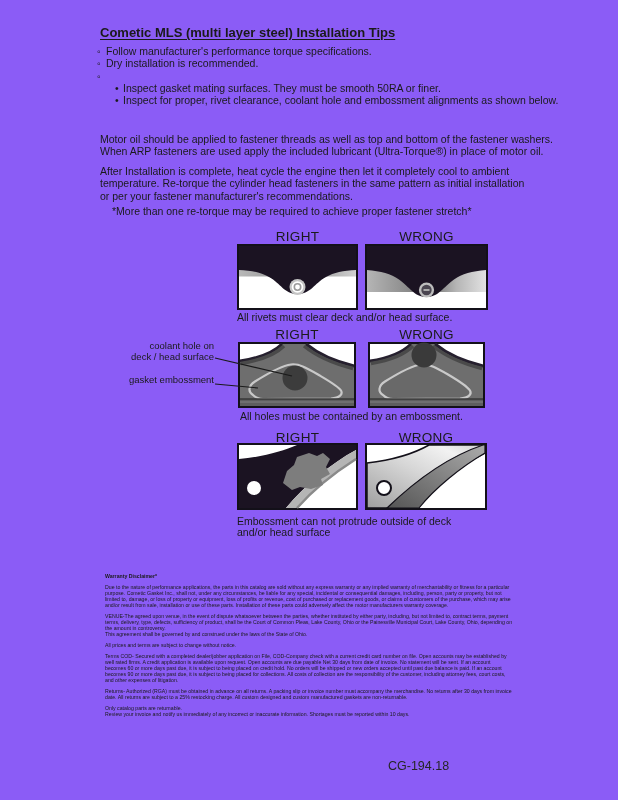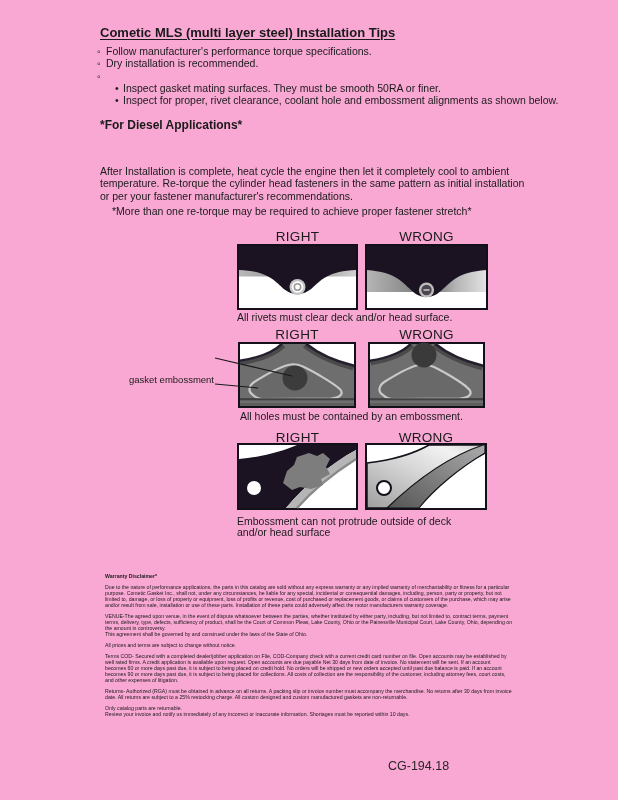--- a/index.html
+++ b/index.html
@@ -1,16 +1,16 @@
 <!DOCTYPE html>
 <html><head>
 <meta charset="utf-8">
 <style>
   html,body{margin:0;padding:0;background:#ffffff;}
-  .page{position:relative;width:618px;height:800px;background:#f9a8d4;
+  .page{position:relative;width:618px;height:800px;background:#8b5cf6;
         font-family:"Liberation Sans",sans-serif;color:#1a1a1a;overflow:hidden;}
 
   .title{position:absolute;left:100px;top:25px;margin:0;font-size:13px;font-weight:bold;
          text-decoration:underline;text-underline-offset:2px;}
 
   .tips{position:absolute;left:97px;top:45px;font-size:10.5px;line-height:12.3px;}
   .b1{display:flex;}
   .b1 .glyph{width:9px;text-align:left;}
   .b2{display:flex;margin-left:18px;}
   .b2 .glyph{width:8px;}
@@ -54,21 +54,22 @@
     <div class="b2">
       <span class="glyph">•</span>
       <span>Inspect gasket mating surfaces.  They must be smooth 50RA or finer.</span>
     </div>
     <div class="b2">
       <span class="glyph">•</span>
       <span>Inspect for proper, rivet clearance, coolant hole and embossment alignments as shown below.</span>
     </div>
   </div>
 
-  <h2 class="diesel-h">*For Diesel Applications*</h2>
+  <p class="para" style="top:133px;">Motor oil should be applied to fastener threads as well as top and bottom of the fastener washers.
+When ARP fasteners are used apply the included lubricant (Ultra-Torque®) in place of motor oil.</p>
   <p class="para" style="top:165px;">After Installation is complete, heat cycle the engine then let it completely cool to ambient
 temperature. Re-torque the cylinder head fasteners in the same pattern as initial installation
 or per your fastener manufacturer's recommendations.</p>
   <p class="para" style="top:205px;margin-left:12px;">*More than one re-torque may be required to achieve proper fastener stretch*</p>
 
   <div class="dlabel" style="left:237px;top:229px;width:121px;">RIGHT</div>
   <div class="dlabel" style="left:365px;top:229px;width:123px;">WRONG</div>
 
   <svg class="dbox" style="left:237px;top:244px;" width="121" height="66" viewBox="0 0 121 66">
     <defs>
@@ -108,20 +109,22 @@
       <circle cx="61.5" cy="46" r="5.2" fill="#4a4550"></circle>
       <rect x="58.5" y="45" width="6" height="2" fill="#aaaaaa"></rect>
     </g>
   </svg>
 
   <div class="caption" style="left:237px;top:312px;text-align:right;">All rivets must clear deck and/or head surface.</div>
 
   <div class="dlabel" style="left:238px;top:327px;width:118px;">RIGHT</div>
   <div class="dlabel" style="left:368px;top:327px;width:117px;">WRONG</div>
 
+  <div class="ann" style="left:110px;top:341px;width:104px;">coolant hole on
+deck / head surface</div>
   <div class="ann" style="left:110px;top:375px;width:104px;">gasket embossment</div>
 
   <svg class="dbox" style="left:238px;top:342px;" width="118" height="66" viewBox="0 0 118 66">
     <rect x="1" y="1" width="116" height="64" stroke="#131019" stroke-width="2" fill="#6e6e6e"></rect>
     <path d="M2,2 L44,2 C36,10 22,16 2,19 Z" fill="#ffffff"></path>
     <path d="M44,2 C36,10 22,16 2,19" fill="none" stroke="#26202e" stroke-width="3"></path>
     <path d="M46,4 C38,12 24,18 3,21.5" fill="none" stroke="#4a4a4a" stroke-width="3.5"></path>
     <path d="M68,2 L116,2 L116,24 C95,19 79,11 68,2 Z" fill="#ffffff"></path>
     <path d="M68,2 C79,11 95,19 116,24" fill="none" stroke="#26202e" stroke-width="3"></path>
     <path d="M66,4 C77,13 93,21 115,26.5" fill="none" stroke="#4a4a4a" stroke-width="3.5"></path>

